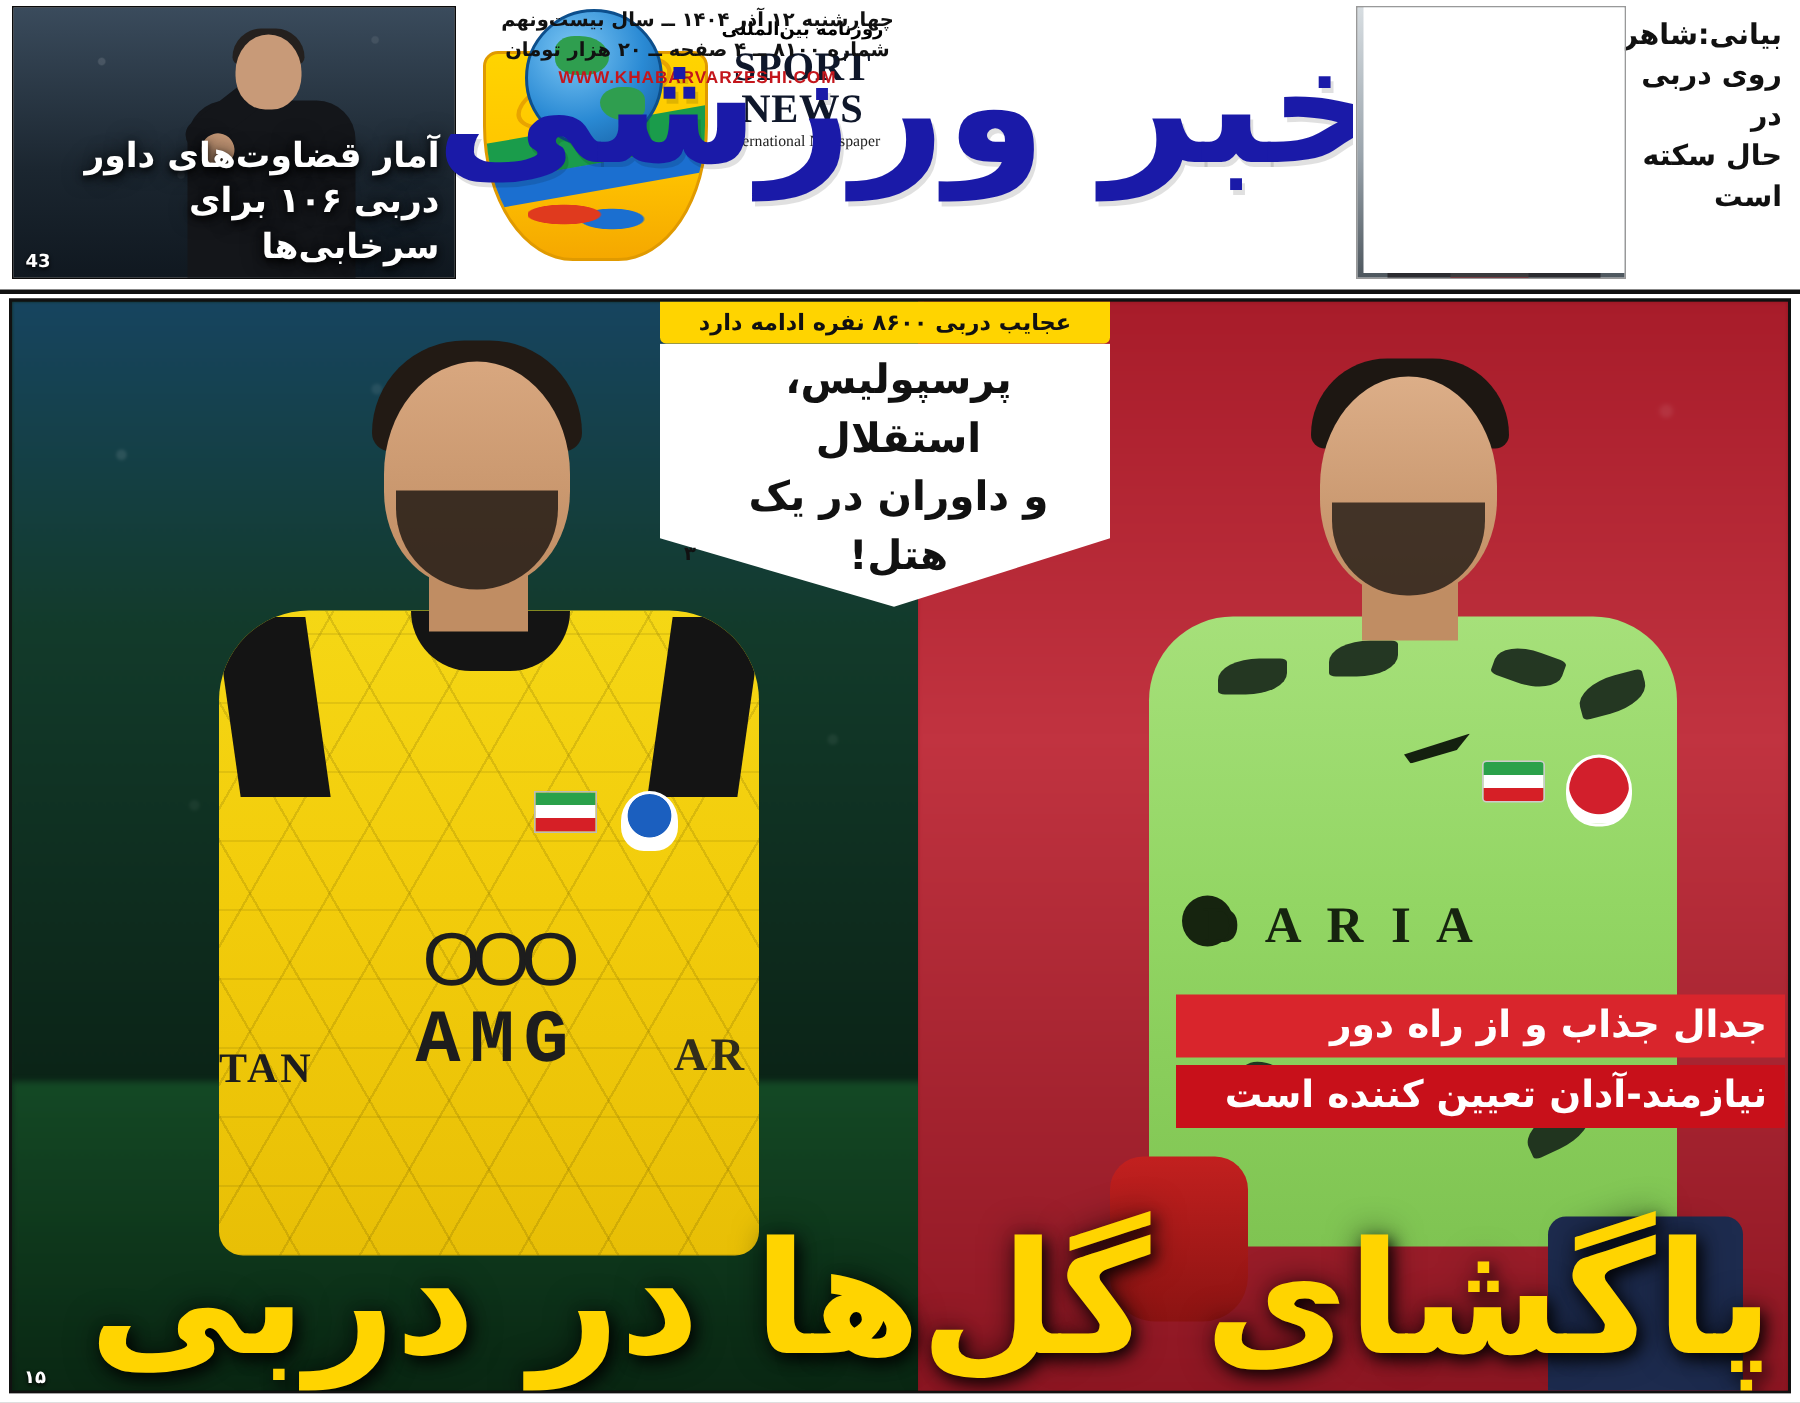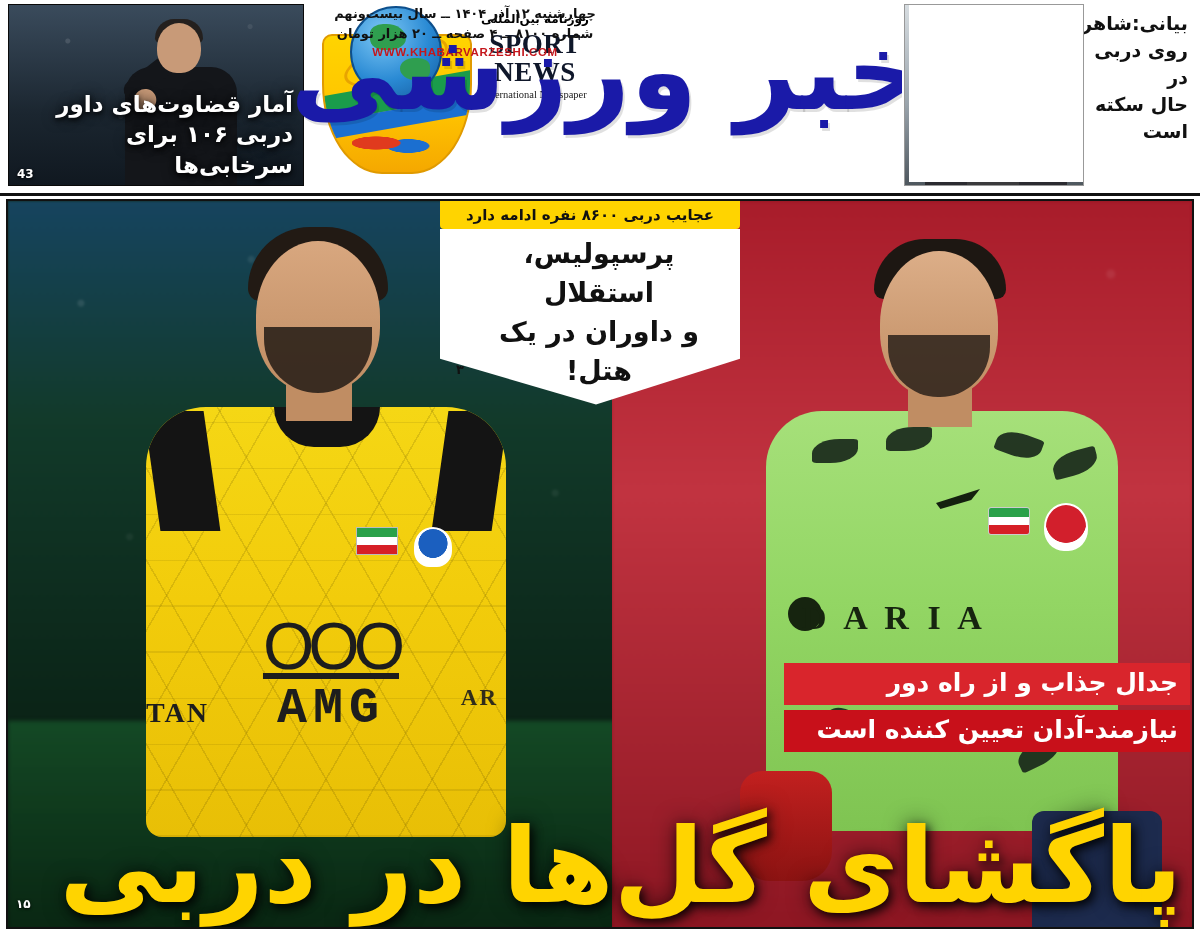--- a/index.html
+++ b/index.html
@@ -369,38 +369,37 @@
     width: 38px; height: 40px; border-radius: 50% 50% 40% 40%;
     background: radial-gradient(circle at 50% 40%, #1b5fbf 0 52%, #fff 54%);
     border: 2px solid #fff;
   }
   .pl-player .sponsor {
     position: absolute; left: 60px; top: 210px;
     width: 250px; text-align: center;
     color: #1d1d1d;
   }
   .pl-player .sponsor .rings {
-    font-size: 66px; letter-spacing: -6px; font-weight: 300; line-height: .9;
+    font-size: 50px; letter-spacing: -6px; font-weight: 300; line-height: .9;
     font-family: "Liberation Sans", sans-serif;
-    text-decoration: underline;
   }
   .pl-player .sponsor .amg {
     font-family: Liberation Mono, monospace;
     font-size: 50px; font-weight: bold; letter-spacing: 6px; margin-top: 4px;
   }
   .pl-player .side-text {
     position: absolute; left: 0px; top: 290px;
     font-family: "Liberation Serif", serif;
     font-size: 28px; font-weight: bold; color: #1d1d1d; letter-spacing: 2px;
     direction: ltr;
   }
   .pl-player .side-text2 {
     position: absolute; right: 8px; top: 278px;
     font-family: "Liberation Serif", serif;
-    font-size: 23px; font-weight: bold; color: #1d1d1d; letter-spacing: 2px;
+    font-size: 31px; font-weight: bold; color: #1d1d1d; letter-spacing: 2px;
     direction: ltr; opacity: .9;
   }
 
   
   .photo-right {
     right: 0; width: 580px;
     background: linear-gradient(180deg,#8e1320 0%, #b32230 35%, #7d1019 100%);
   }
   .photo-right .crowd {
     position: absolute; inset: 0;
@@ -553,21 +552,21 @@
     color: #ffd400;
     font-size: 104px;
     font-weight: bold;
     line-height: 1.06;
     letter-spacing: -1px;
     text-shadow: 3px 4px 10px rgba(0,0,0,.85), 0 0 22px rgba(0,0,0,.6);
     white-space: nowrap;
   }
   .main-pagenum {
     position: absolute;
-    left: 8px; bottom: 16px;
+    left: 8px; bottom: 2px;
     z-index: 9;
     color: #fff; font-size: 12px; font-weight: bold;
     text-shadow: 0 1px 3px #000;
   }
 
   
   .bottom-strip {
     position: absolute;
     left: 0; bottom: 0; width: 1200px; height: 6px; background: #fff;
   }

